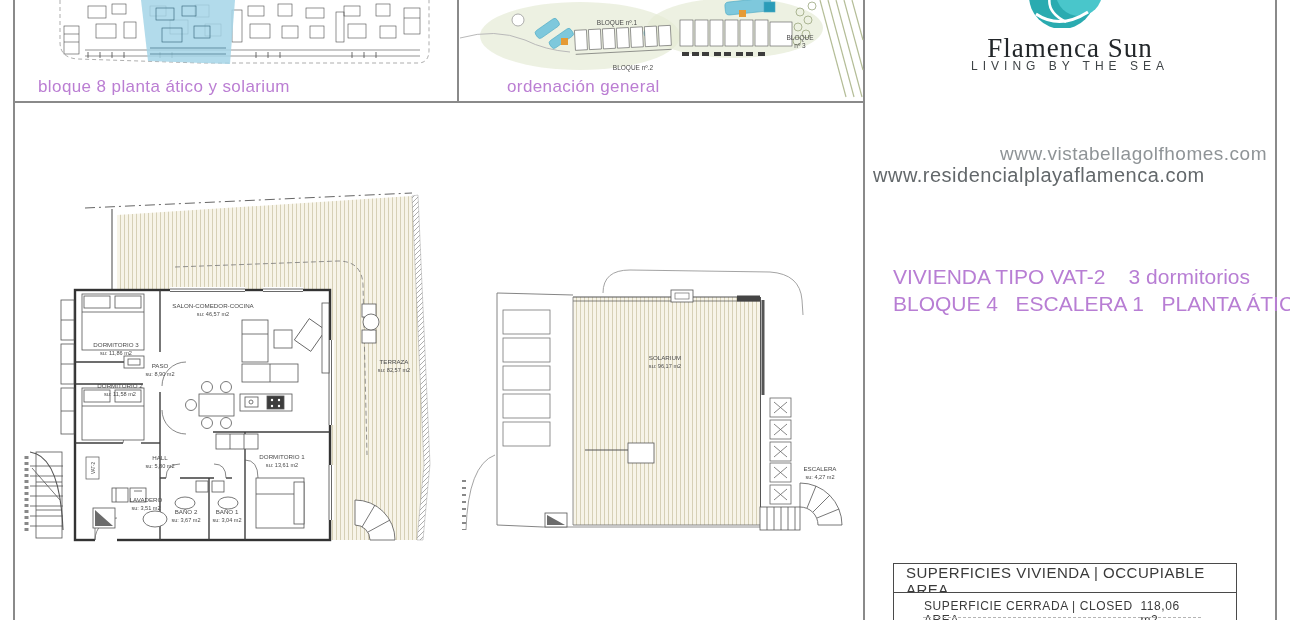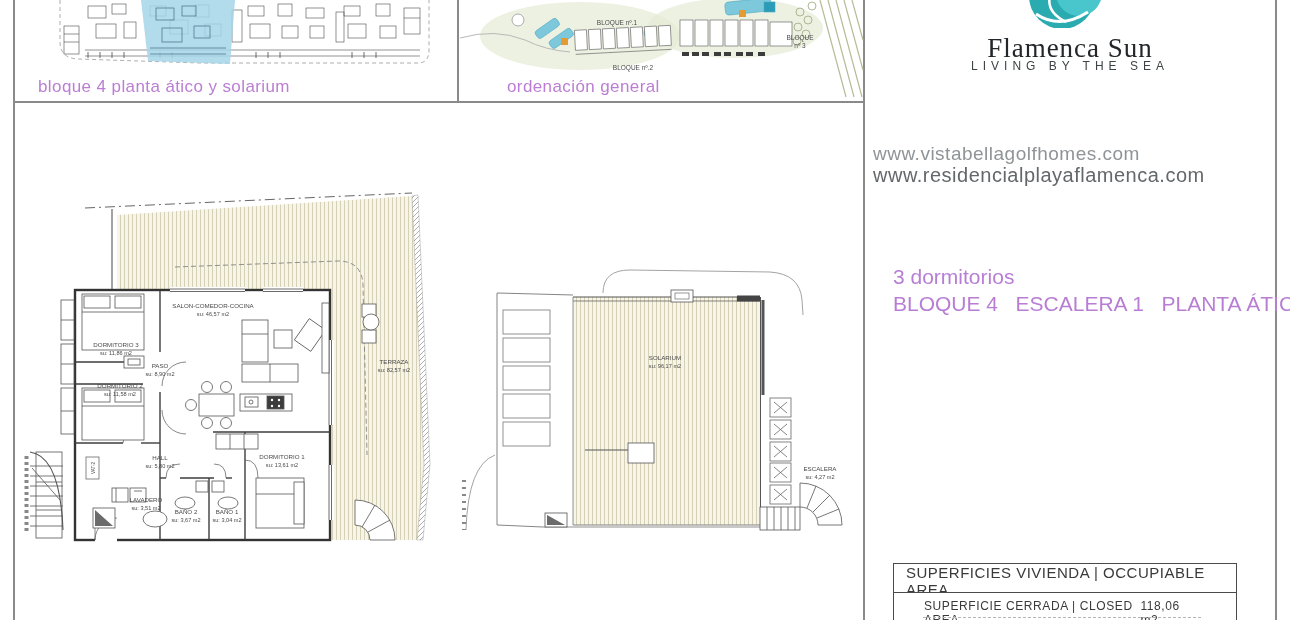--- a/index.html
+++ b/index.html
@@ -18,21 +18,21 @@
   .brand-name{
     position:absolute;left:873px;width:394px;top:33px;text-align:center;
     font-family:"Liberation Serif",serif;font-size:27px;color:#23272a;
     letter-spacing:1px;
   }
   .brand-tag{
     position:absolute;left:873px;width:394px;top:59px;text-align:center;
     font-size:12px;color:#3e4346;letter-spacing:5px;
   }
   .url1{
-    position:absolute;left:873px;width:394px;top:143px;text-align:left;
+    position:absolute;left:873px;width:394px;top:143px;text-align:right;
     font-size:19px;color:#8f9497;letter-spacing:.5px;
   }
   .url2{
     position:absolute;left:873px;width:394px;top:164px;
     font-size:20px;color:#63686b;letter-spacing:.5px;
   }
   
   .unit-line1{
     position:absolute;left:893px;width:357px;top:265px;display:flex;
     justify-content:space-between;font-size:21px;color:#b87ed4;
@@ -451,29 +451,30 @@
 
     <g text-anchor="middle">
       <text x="665" y="360" font-size="6.2">SOLARIUM</text>
       <text x="665" y="368" font-size="5.6">su: 96,17 m2</text>
       <text x="820" y="471" font-size="6.2">ESCALERA</text>
       <text x="820" y="479" font-size="5.6">su: 4,27 m2</text>
     </g>
   </g>
 </svg>
 
-<div class="caption" style="left:38px;">bloque 4 planta ático y solarium</div>
+<div class="caption" style="left:38px;">bloque 8 planta ático y solarium</div>
 <div class="caption" style="left:467px;margin-left:40px;">ordenación general</div>
 
 <div class="brand-name">Flamenca Sun</div>
 <div class="brand-tag">LIVING BY THE SEA</div>
 <div class="url1">www.vistabellagolfhomes.com</div>
 <div class="url2">www.residencialplayaflamenca.com</div>
 
 <div class="unit-line1">
+  <span>VIVIENDA TIPO VAT-2</span>
   <span>3 dormitorios</span>
 </div>
 <div class="unit-line2">BLOQUE 4   ESCALERA 1   PLANTA ÁTICO</div>
 
 <div class="areas-header">SUPERFICIES VIVIENDA | OCCUPIABLE AREA</div>
 <div class="areas-row">
   <span>SUPERFICIE CERRADA | CLOSED AREA</span>
   <span>118,06 m2</span>
 </div>
 <div class="areas-dots"></div>

